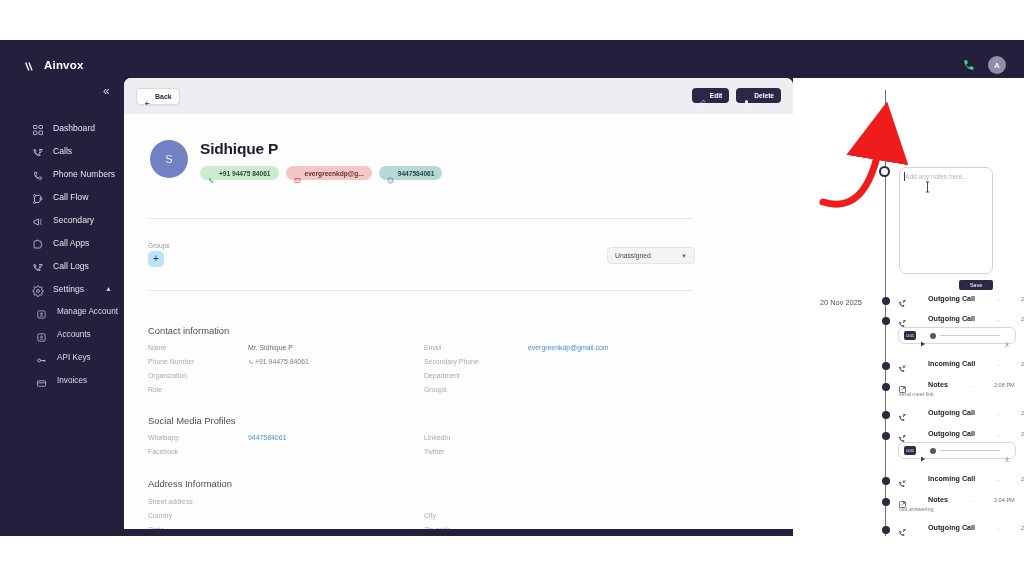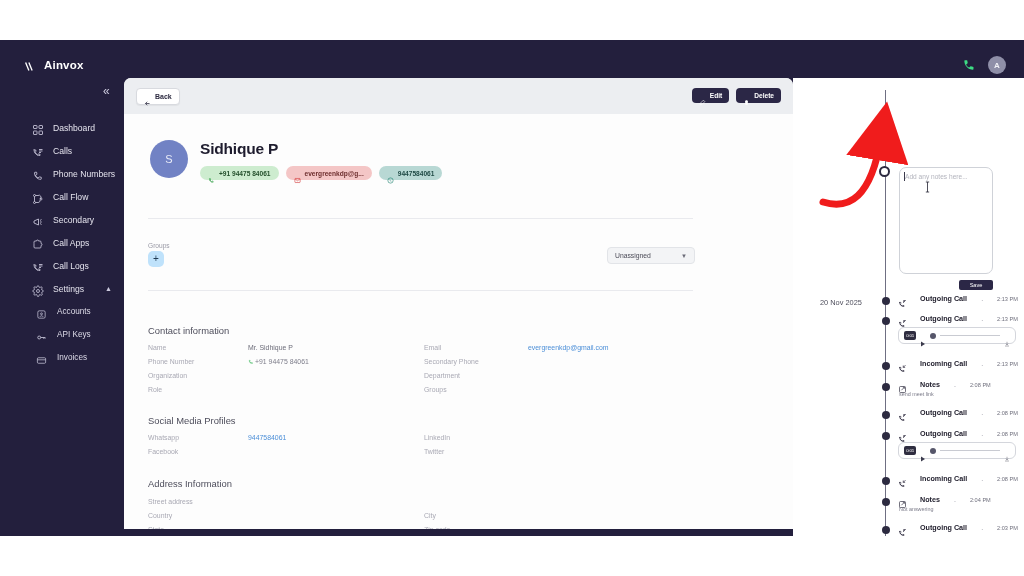--- a/index.html
+++ b/index.html
@@ -109,21 +109,21 @@
   .note-caret{position:absolute;left:4px;top:3.5px;width:1px;height:9px;background:#3a3a4c;}
   .ibeam{position:absolute;left:25px;top:13px;width:5px;height:12px;}
   .ibeam svg{display:block;}
   .save-btn{position:absolute;left:166px;top:202px;width:34px;height:10px;background:#2b2746;
     border-radius:2px;display:flex;align-items:center;justify-content:center;cursor:pointer;}
   .save-btn .lb{font-size:5.6px;color:#ffffff;}
 
   .tl-date{position:absolute;left:27px;top:220px;font-size:7.4px;color:#4f4f5d;}
 
   .tl-item{position:absolute;left:105px;width:126px;}
-  .tl-row{display:flex;align-items:center;gap:13px;}
+  .tl-row{display:flex;align-items:center;gap:21px;}
   .tl-row .ic{width:9px;height:9px;display:block;color:#2e2c3f;flex:0 0 9px;}
   .tl-row .ttl{font-size:7.2px;color:#23212f;font-weight:600;white-space:nowrap;}
   .tl-row .sep{font-size:7px;color:#8b8b98;margin:0 1px;}
   .tl-row .tm{font-size:5.6px;color:#6f6f7d;white-space:nowrap;}
   .tl-sub{font-size:5.4px;color:#7b7b89;margin-top:1.5px;margin-left:1px;}
 
   .player{margin-top:4px;width:118px;height:17px;border:1px solid #d4d6dc;border-radius:6px;
     display:flex;align-items:center;box-sizing:border-box;padding:0 5px;gap:4px;background:#fff;cursor:pointer;}
   .player .badge{width:12px;height:9px;border-radius:2px;background:#2f2d40;color:#fff;font-size:4.4px;
     display:flex;align-items:center;justify-content:center;letter-spacing:-.2px;}
@@ -248,20 +248,30 @@
       <span class="ic">
         <svg viewBox="0 0 24 24" width="12" height="12" fill="none" stroke="currentColor" stroke-width="1.6">
           <circle cx="12" cy="12" r="3"></circle>
           <path d="M19.4 15a1.6 1.6 0 0 0 .3 1.8l.1.1a2 2 0 1 1-2.8 2.8l-.1-.1a1.6 1.6 0 0 0-2.7 1.1V21a2 2 0 1 1-4 0v-.1A1.6 1.6 0 0 0 7.5 19.4l-.1.1a2 2 0 1 1-2.8-2.8l.1-.1A1.6 1.6 0 0 0 3.6 14H3.5a2 2 0 1 1 0-4h.1a1.6 1.6 0 0 0 1.1-2.7l-.1-.1a2 2 0 1 1 2.8-2.8l.1.1A1.6 1.6 0 0 0 10 3.6V3.5a2 2 0 1 1 4 0v.1a1.6 1.6 0 0 0 2.7 1.1l.1-.1a2 2 0 1 1 2.8 2.8l-.1.1A1.6 1.6 0 0 0 20.4 10h.1a2 2 0 1 1 0 4h-.1a1.6 1.6 0 0 0-1 1z"></path>
         </svg>
       </span>
       <span class="lb">Settings</span>
       <span class="nav-chev">▲</span>
     </div>
 
+    <div class="nav-item sub">
+      <span class="ic">
+        <svg viewBox="0 0 24 24" width="11" height="11" fill="none" stroke="currentColor" stroke-width="1.6">
+          <rect x="4" y="4" width="16" height="16" rx="3"></rect>
+            <circle cx="12" cy="10.5" r="2"></circle>
+          <path d="M8.5 17c.7-1.5 2-2.2 3.5-2.2s2.8.7 3.5 2.2"></path>
+        </svg>
+      </span>
+      <span class="lb">Manage Account</span>
+    </div>
 
     <div class="nav-item sub">
       <span class="ic">
         <svg viewBox="0 0 24 24" width="11" height="11" fill="none" stroke="currentColor" stroke-width="1.6">
           <rect x="4" y="4" width="16" height="16" rx="3"></rect>
             <circle cx="12" cy="10.5" r="2"></circle>
           <path d="M8.5 17c.7-1.5 2-2.2 3.5-2.2s2.8.7 3.5 2.2"></path>
         </svg>
       </span>
       <span class="lb">Accounts</span>

